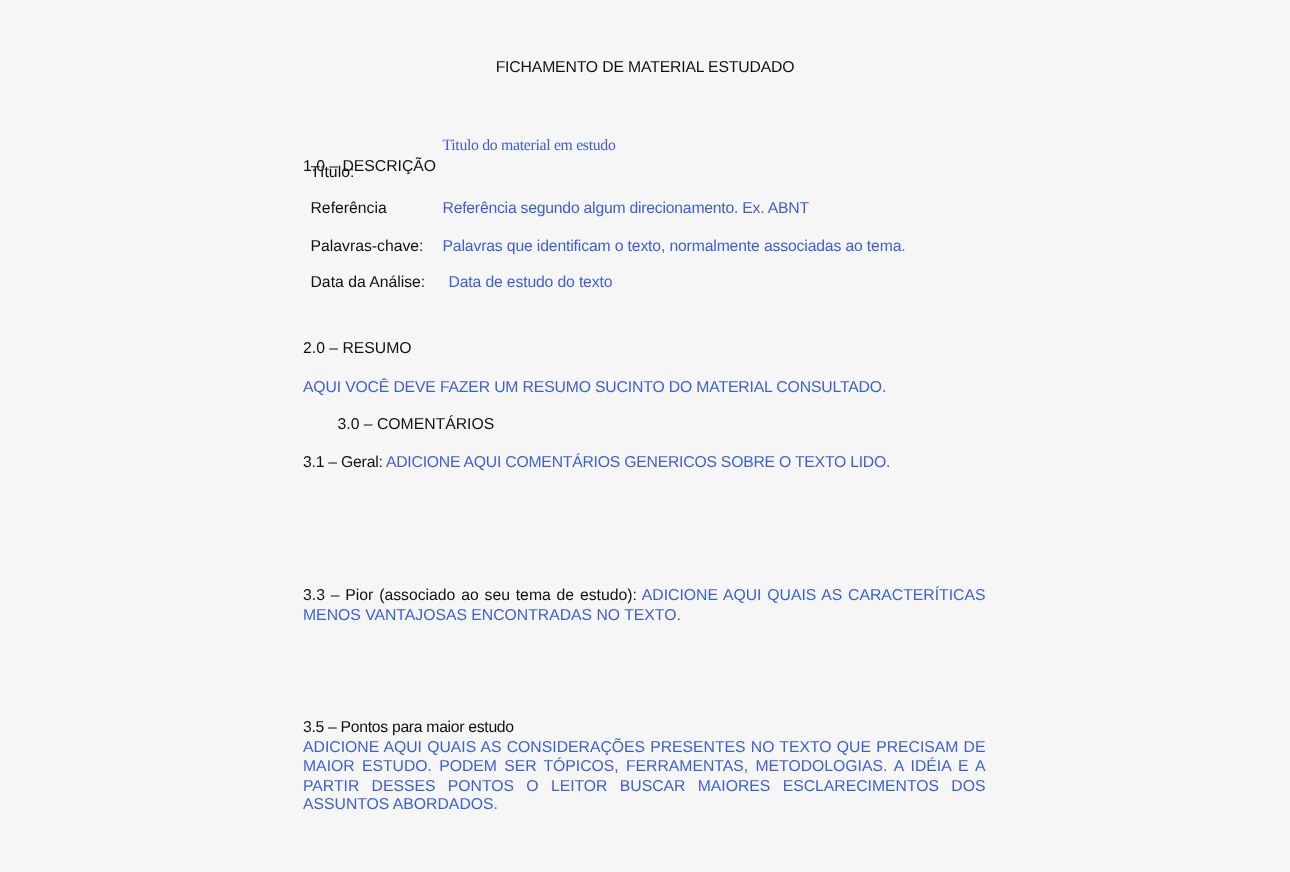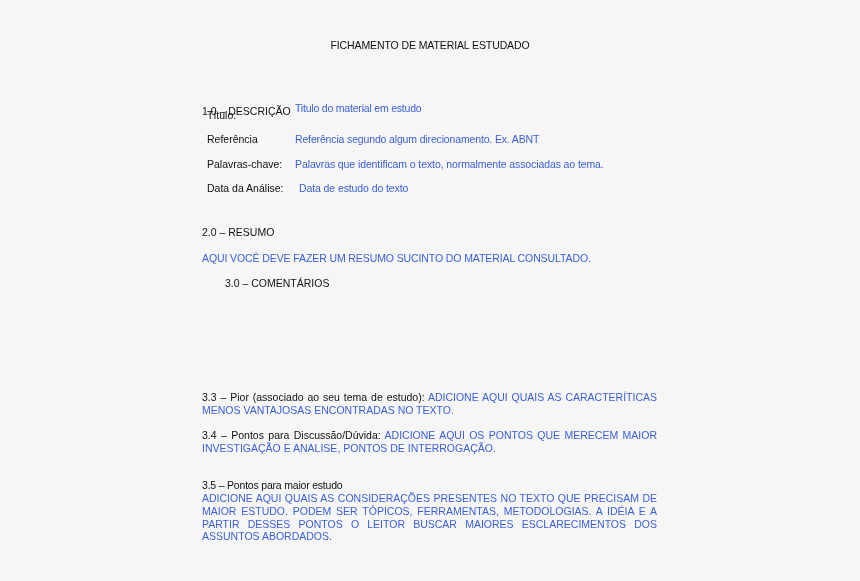--- a/index.html
+++ b/index.html
@@ -47,21 +47,21 @@
 <body>
 
 <div class="page">
 
   <div class="abs title">FICHAMENTO DE MATERIAL ESTUDADO</div>
 
   <div class="abs" style="left:0; top:77px;margin-top:28px;">1.0  – DESCRIÇÃO</div>
 
   <div>
     <span class="abs row-label" style="top:109px;">Título:</span>
-    <span class="abs row-value blue" style="left:93px; top:102px; letter-spacing:-0.2px;">Titulo do material em estudo</span>
+    <span class="abs row-value blue" style="left:93px; top:92px; letter-spacing:-0.2px;font-family:Liberation Serif, serif;">Titulo do material em estudo</span>
   </div>
 
   <div>
     <span class="abs row-label" style="top:133px;">Referência</span>
     <span class="abs row-value blue" style="left:93px; top:133px; letter-spacing:-0.15px;">Referência segundo algum direcionamento. Ex. ABNT</span>
   </div>
 
   <div>
     <span class="abs row-label" style="top:158px;">Palavras-chave:</span>
     <span class="abs row-value blue" style="left:93px; top:158px; letter-spacing:-0.1px;">Palavras que identificam o texto, normalmente associadas ao tema.</span>
@@ -70,28 +70,28 @@
   <div>
     <span class="abs row-label" style="top:182px;">Data da Análise:</span>
     <span class="abs row-value blue" style="left:97px; top:182px; letter-spacing:-0.1px;">Data de estudo do texto</span>
   </div>
 
   <div class="abs" style="left:0; top:226px;">2.0  – RESUMO</div>
   <div class="abs blue" style="left:0; top:252px; letter-spacing:-0.1px;">AQUI VOCÊ DEVE FAZER UM RESUMO SUCINTO DO MATERIAL CONSULTADO.</div>
 
   <div class="abs" style="left:0; top:277px;margin-left:23px;">3.0  – COMENTÁRIOS</div>
 
+  <div class="abs" style="left:0; top:302px; letter-spacing:-0.15px;">
+    <span>3.1 – Geral:</span>
+    <span class="blue">ADICIONE AQUI COMENTÁRIOS GENERICOS SOBRE O TEXTO LIDO.</span>
+  </div>
 
 
   <div class="para" style="top:391px; text-align-last:left;">
     <span>3.3 – Pior (associado ao seu tema de estudo):</span>
     <span class="blue">ADICIONE AQUI QUAIS AS CARACTERÍTICAS MENOS VANTAJOSAS ENCONTRADAS NO TEXTO.</span>
   </div>
 
-  <div class="para" style="top:429px;">
-    <span>3.4 – Pontos para Discussão/Dúvida:</span>
-    <span class="blue">ADICIONE AQUI OS PONTOS QUE MERECEM MAIOR INVESTIGAÇÃO E ANALISE, PONTOS DE INTERROGAÇÃO.</span>
-  </div>
 
   <div class="abs" style="left:0; top:479px; letter-spacing:-0.2px;">3.5 – Pontos para maior estudo</div>
   <div class="para blue" style="top:492px;">ADICIONE AQUI QUAIS AS CONSIDERAÇÕES PRESENTES NO TEXTO QUE PRECISAM DE MAIOR ESTUDO. PODEM SER TÓPICOS, FERRAMENTAS, METODOLOGIAS. A IDÉIA E A PARTIR DESSES PONTOS O LEITOR BUSCAR MAIORES ESCLARECIMENTOS DOS ASSUNTOS ABORDADOS.</div>
 
 </div>
 
 </body></html>

